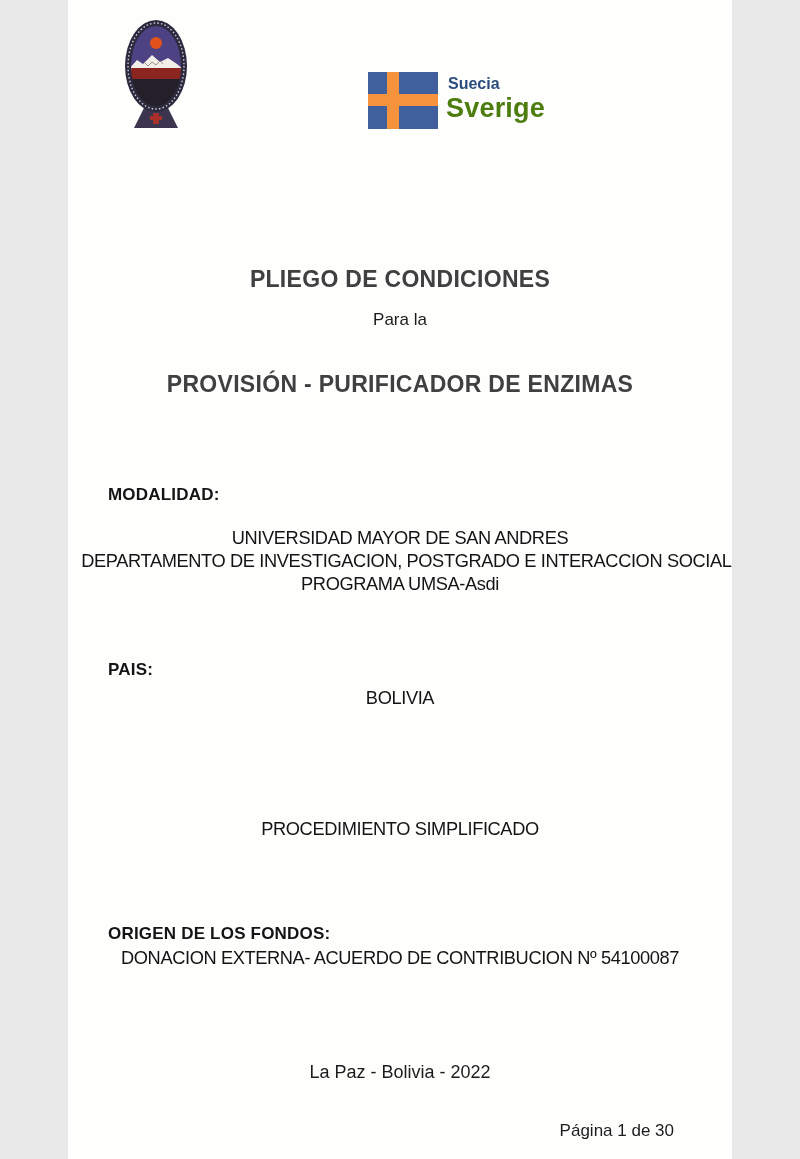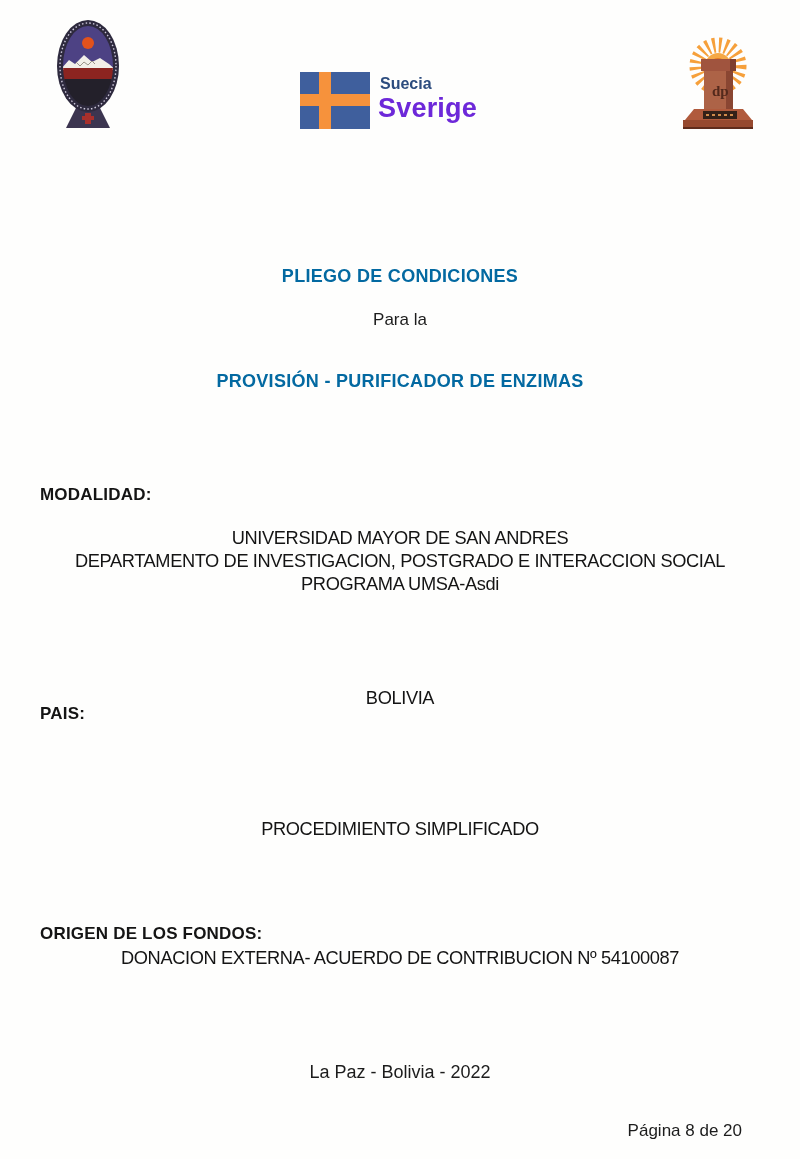--- a/index.html
+++ b/index.html
@@ -1,39 +1,39 @@
 <!DOCTYPE html>
 <html><head>
 <meta charset="utf-8">
 <style>
   * { margin: 0; padding: 0; box-sizing: border-box; }
   html, body { background: #e8e8e8; }
   .page {
     position: relative;
-    width: 800px;
+    width: 664px;
     height: 1159px;
     margin: 0 auto;
     background: #fefefd;
     font-family: "Liberation Sans", sans-serif;
     color: #1f1f1f;
     overflow: hidden;
   }
   .abs { position: absolute; }
   .center-line {
     position: absolute;
     left: 0;
     width: 100%;
     text-align: center;
     white-space: nowrap;
   }
   .title-bold {
     font-weight: bold;
-    font-size: 18px;
+    font-size: 23px;
     letter-spacing: 0.3px;
-    color: #0369a1;
+    color: #404040;
   }
   .plain {
     font-size: 17px;
     color: #1c1c1c;
   }
   .section-label {
     position: absolute;
     left: 40px;
     font-weight: bold;
     font-size: 17px;
@@ -56,21 +56,21 @@
     font-size: 16px;
     color: #2c4c7e;
   }
   .sweden-text-large {
     position: absolute;
     left: 378px;
     top: 93px;
     font-weight: bold;
     font-size: 27px;
     letter-spacing: 0.2px;
-    color: #6d28d9;
+    color: #4d7c0f;
   }
   .footer-place {
     font-size: 18px;
     color: #1c1c1c;
   }
   .footer-page {
     position: absolute;
     top: 1121px;
     right: 58px;
     font-size: 17px;
@@ -139,24 +139,24 @@
 
   <div class="center-line title-bold" style="top:266px;">PLIEGO DE CONDICIONES</div>
   <div class="center-line plain" style="top:310px;">Para la</div>
   <div class="center-line title-bold" style="top:371px;">PROVISIÓN - PURIFICADOR DE ENZIMAS</div>
 
   <div class="section-label" style="top:485px;">MODALIDAD:</div>
   <div class="center-line cond" style="top:527px;">UNIVERSIDAD MAYOR DE SAN ANDRES</div>
   <div class="center-line cond" style="top:550px;">DEPARTAMENTO DE INVESTIGACION, POSTGRADO E INTERACCION SOCIAL</div>
   <div class="center-line cond" style="top:573px;">PROGRAMA UMSA-Asdi</div>
 
-  <div class="section-label" style="top:660px;margin-top:44px;">PAIS:</div>
+  <div class="section-label" style="top:660px;">PAIS:</div>
   <div class="center-line cond" style="top:687px;">BOLIVIA</div>
 
   <div class="center-line cond" style="top:818px;">PROCEDIMIENTO SIMPLIFICADO</div>
 
   <div class="section-label" style="top:905px;margin-top:19px;">ORIGEN DE LOS FONDOS:</div>
   <div class="center-line cond" style="top:947px;">DONACION EXTERNA- ACUERDO DE CONTRIBUCION Nº 54100087</div>
 
   <div class="center-line footer-place" style="top:1062px;">La Paz - Bolivia - 2022</div>
-  <div class="footer-page">Página 8 de 20</div>
+  <div class="footer-page">Página 1 de 30</div>
 
 </div>
 
 </body></html>

